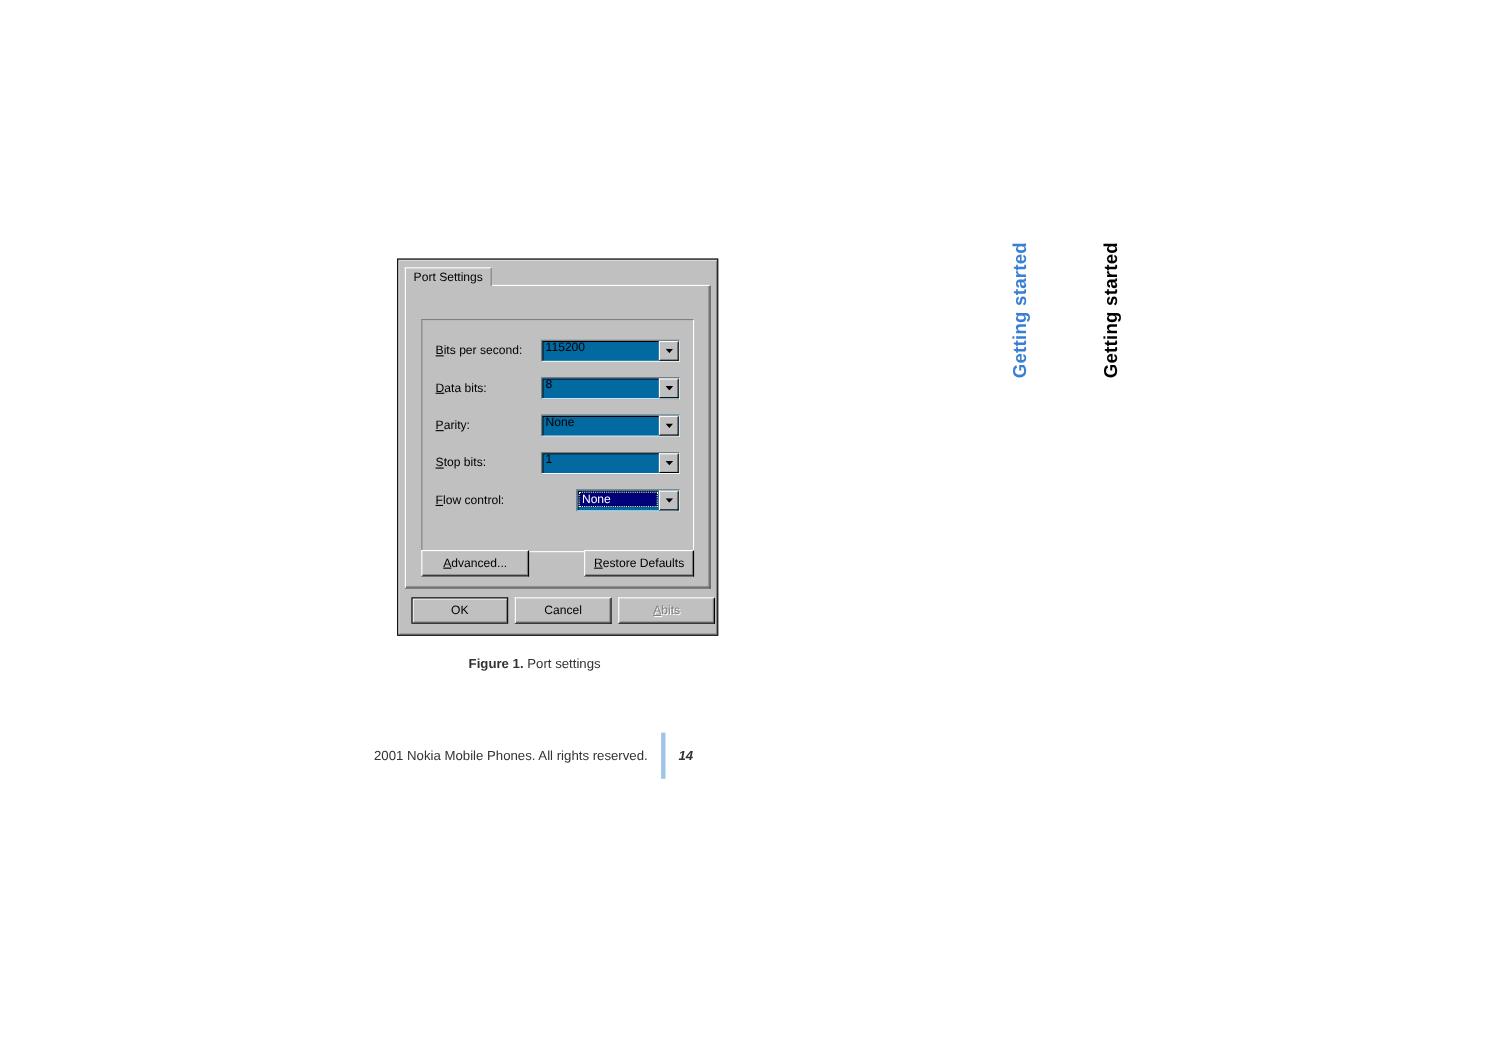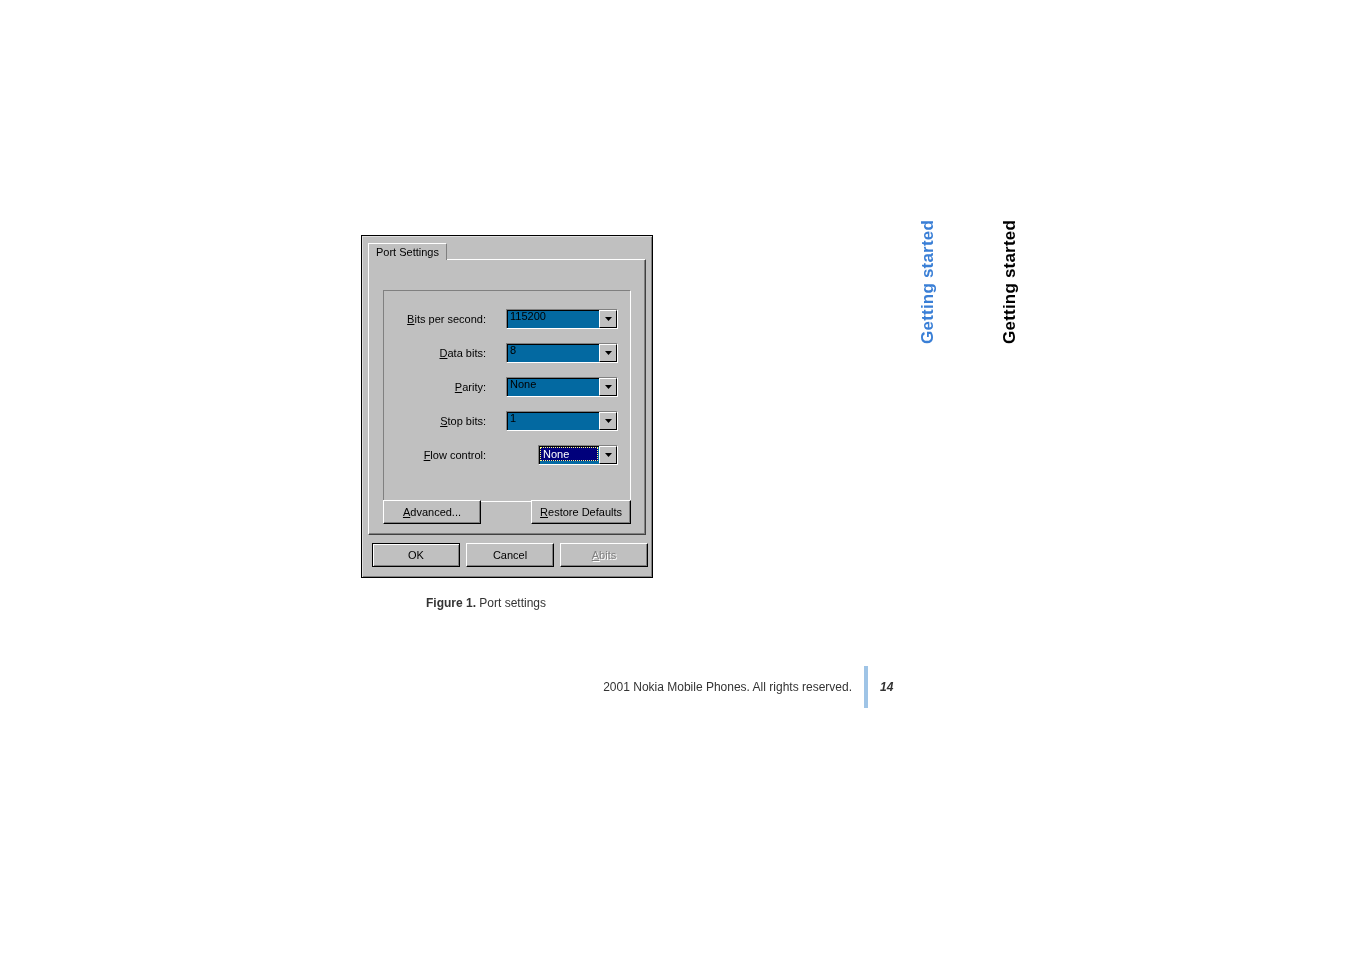--- a/index.html
+++ b/index.html
@@ -100,22 +100,22 @@
     position: relative;
   }
   .field-row {
     display: flex;
     align-items: center;
     margin-bottom: 14px;
   }
   .field-row:last-of-type { margin-bottom: 0; gap: 32px; }
   .field-label {
     width: 90px;
-    text-align: right;
-    margin-right: 20px;
+    text-align: left;
+    margin-right: 6px;
     font-size: 11px;
   }
   .field-label .ul { text-decoration: underline; }
   .combo {
     flex: 1;
     height: 18px;
     background: #0369a1;
     border-top: 1px solid #808080;
     border-left: 1px solid #808080;
     border-right: 1px solid #fff;
@@ -172,22 +172,23 @@
     font-size: 11px;
     display: flex;
     align-items: center;
     justify-content: center;
     padding: 0 8px;
   }
   .btn .ul { text-decoration: underline; }
   .btn.disabled { color: #808080; text-shadow: 1px 1px 0 #fff; }
   .dialog-btns {
     display: flex;
+    justify-content: flex-end;
     gap: 6px;
-    padding: 8px 14px 10px 10px;
+    padding: 8px 2px 10px 10px;
   }
   .dialog-btns .btn { min-width: 70px; }
   .btn.default {
     border: 1px solid #000;
     box-shadow: inset 1px 1px 0 #fff, inset -1px -1px 0 #808080;
   }
   
   
   .caption {
     position: absolute;
@@ -200,21 +201,20 @@
   .caption .figlabel { font-weight: bold; padding-left: 46px; }
   
   
   .footer {
     position: absolute;
     left: 340px;
     top: 666px;
     width: 560px;
     display: flex;
     align-items: center;
-    justify-content: flex-end;
     font-family: Arial, sans-serif;
     font-size: 12px;
     color: #333;
   }
   .footer .divider {
     width: 4px;
     height: 42px;
     background: #9fc4e6;
     margin: 0 12px;
   }

